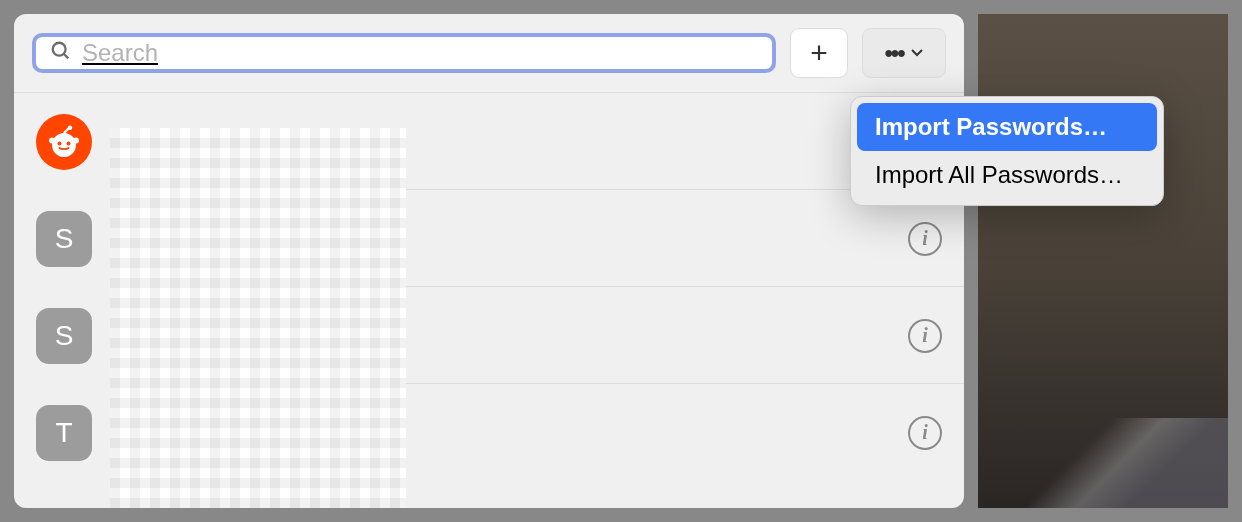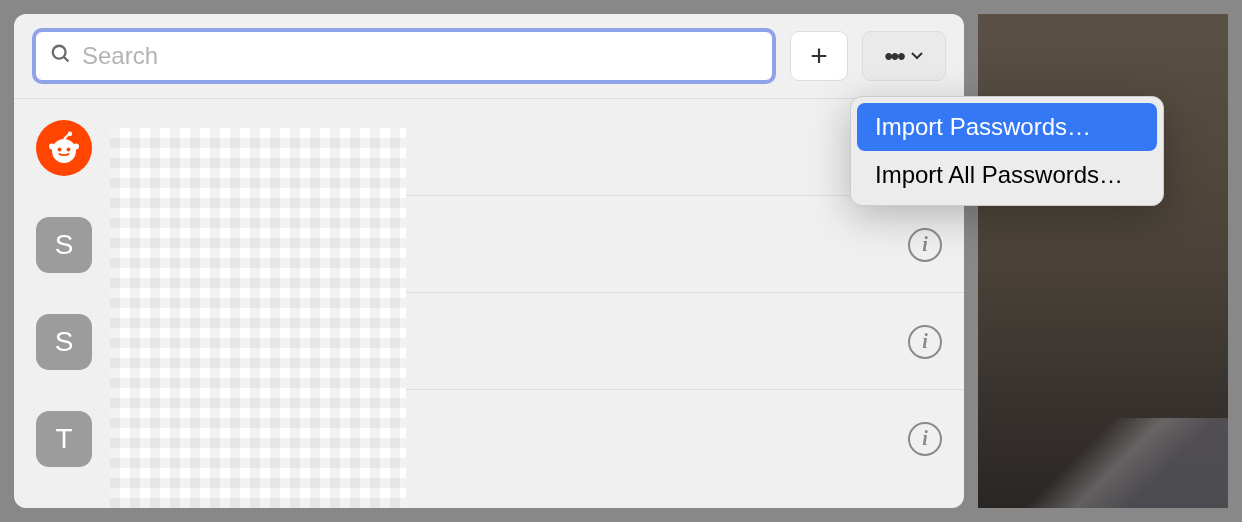--- a/index.html
+++ b/index.html
@@ -33,21 +33,22 @@
       border-bottom: 1px solid #ddd;
     }
     .search-wrapper {
       flex: 1;
       display: flex;
       align-items: center;
       background: #fff;
       border-radius: 10px;
       border: 4px solid #8fa3e8;
       padding: 0 14px;
-      height: 56px;
+      height: 40px;
+      text-decoration: underline;
     }
     .search-icon {
       flex-shrink: 0;
       margin-right: 10px;
     }
     .search-input {
       flex: 1;
       border: none;
       outline: none;
       font-size: 24px;
@@ -170,20 +171,21 @@
     .menu-item {
       padding: 10px 18px;
       font-size: 24px;
       color: #000;
       cursor: pointer;
       border-radius: 8px;
     }
     .menu-item-highlighted {
       background: #3478f6;
       color: #fff;
+      font-weight: bold;
     }
     .desktop-bg {
       position: absolute;
       left: 978px;
       top: 14px;
       width: 250px;
       height: 494px;
       background: linear-gradient(180deg, #5a5045 0%, #4a4238 50%, #3a3430 75%, #2a2624 100%);
     }
     .desktop-bg::after {

